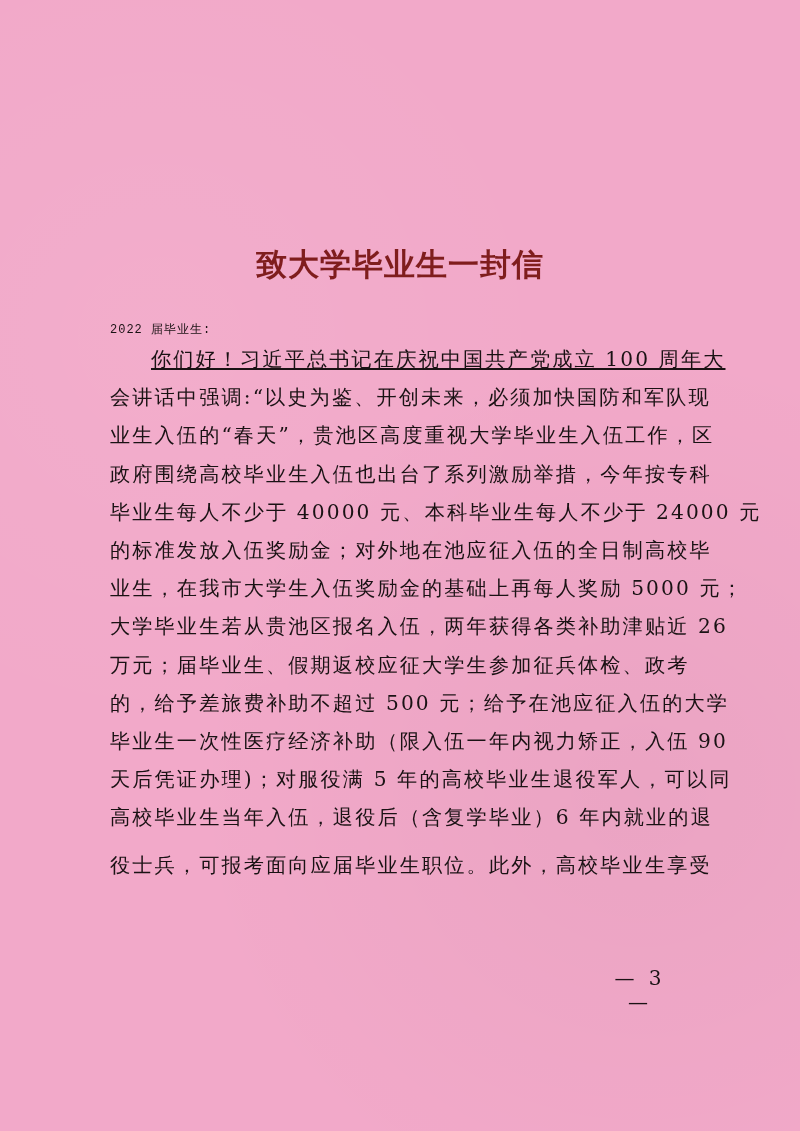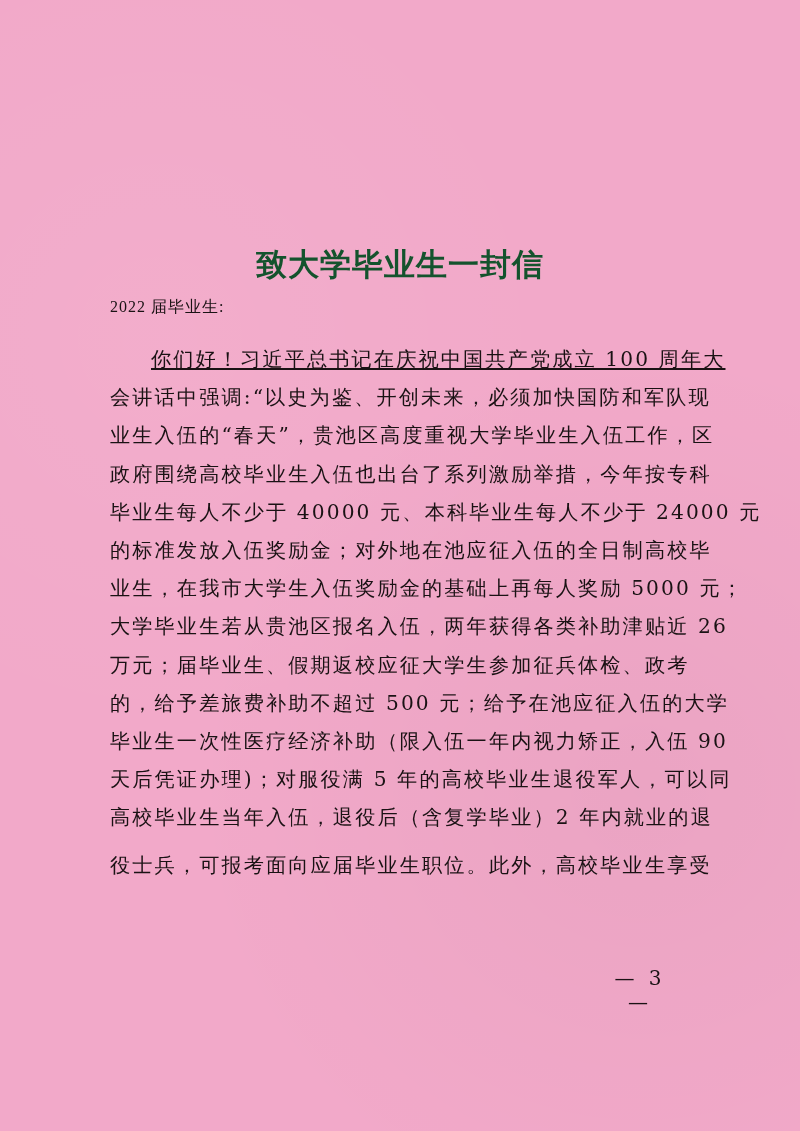--- a/index.html
+++ b/index.html
@@ -26,30 +26,30 @@
     .doc-title {
       position: absolute;
       top: 244px;
       left: 0;
       width: 800px;
       text-align: center;
       font-family: "DejaVu Sans", "Liberation Sans", sans-serif;
       font-weight: bold;
       font-size: 31px;
       letter-spacing: 1px;
-      color: #14532d;
+      color: #7f1d1d;
       margin: 0;
     }
     .salutation {
       position: absolute;
-      top: 293px;
+      top: 316px;
       left: 110px;
-      font-size: 16px;
+      font-size: 12px;
       line-height: 28px;
-      font-family: Liberation Serif, serif;
+      font-family: Liberation Mono, monospace;
       letter-spacing: 1px;
     }
     .body-text {
       position: absolute;
       top: 340px;
       left: 110px;
       width: 560px;
       font-size: 20.2px;
       line-height: 38.2px;
       letter-spacing: 2.1px;
@@ -95,17 +95,17 @@
   <span class="body-line">业生入伍的“春天”，贵池区高度重视大学毕业生入伍工作，区</span>
   <span class="body-line">政府围绕高校毕业生入伍也出台了系列激励举措，今年按专科</span>
   <span class="body-line">毕业生每人不少于 40000 元、本科毕业生每人不少于 24000 元</span>
   <span class="body-line">的标准发放入伍奖励金；对外地在池应征入伍的全日制高校毕</span>
   <span class="body-line">业生，在我市大学生入伍奖励金的基础上再每人奖励 5000 元；</span>
   <span class="body-line">大学毕业生若从贵池区报名入伍，两年获得各类补助津贴近 26</span>
   <span class="body-line">万元；届毕业生、假期返校应征大学生参加征兵体检、政考</span>
   <span class="body-line">的，给予差旅费补助不超过 500 元；给予在池应征入伍的大学</span>
   <span class="body-line">毕业生一次性医疗经济补助（限入伍一年内视力矫正，入伍 90</span>
   <span class="body-line">天后凭证办理)；对服役满 5 年的高校毕业生退役军人，可以同</span>
-  <span class="body-line">高校毕业生当年入伍，退役后（含复学毕业）2 年内就业的退</span>
+  <span class="body-line">高校毕业生当年入伍，退役后（含复学毕业）6 年内就业的退</span>
   <span class="body-line last">役士兵，可报考面向应届毕业生职位。此外，高校毕业生享受</span>
 </div>
 
 <div class="page-number">— 3 —</div>
 
 </body></html>

